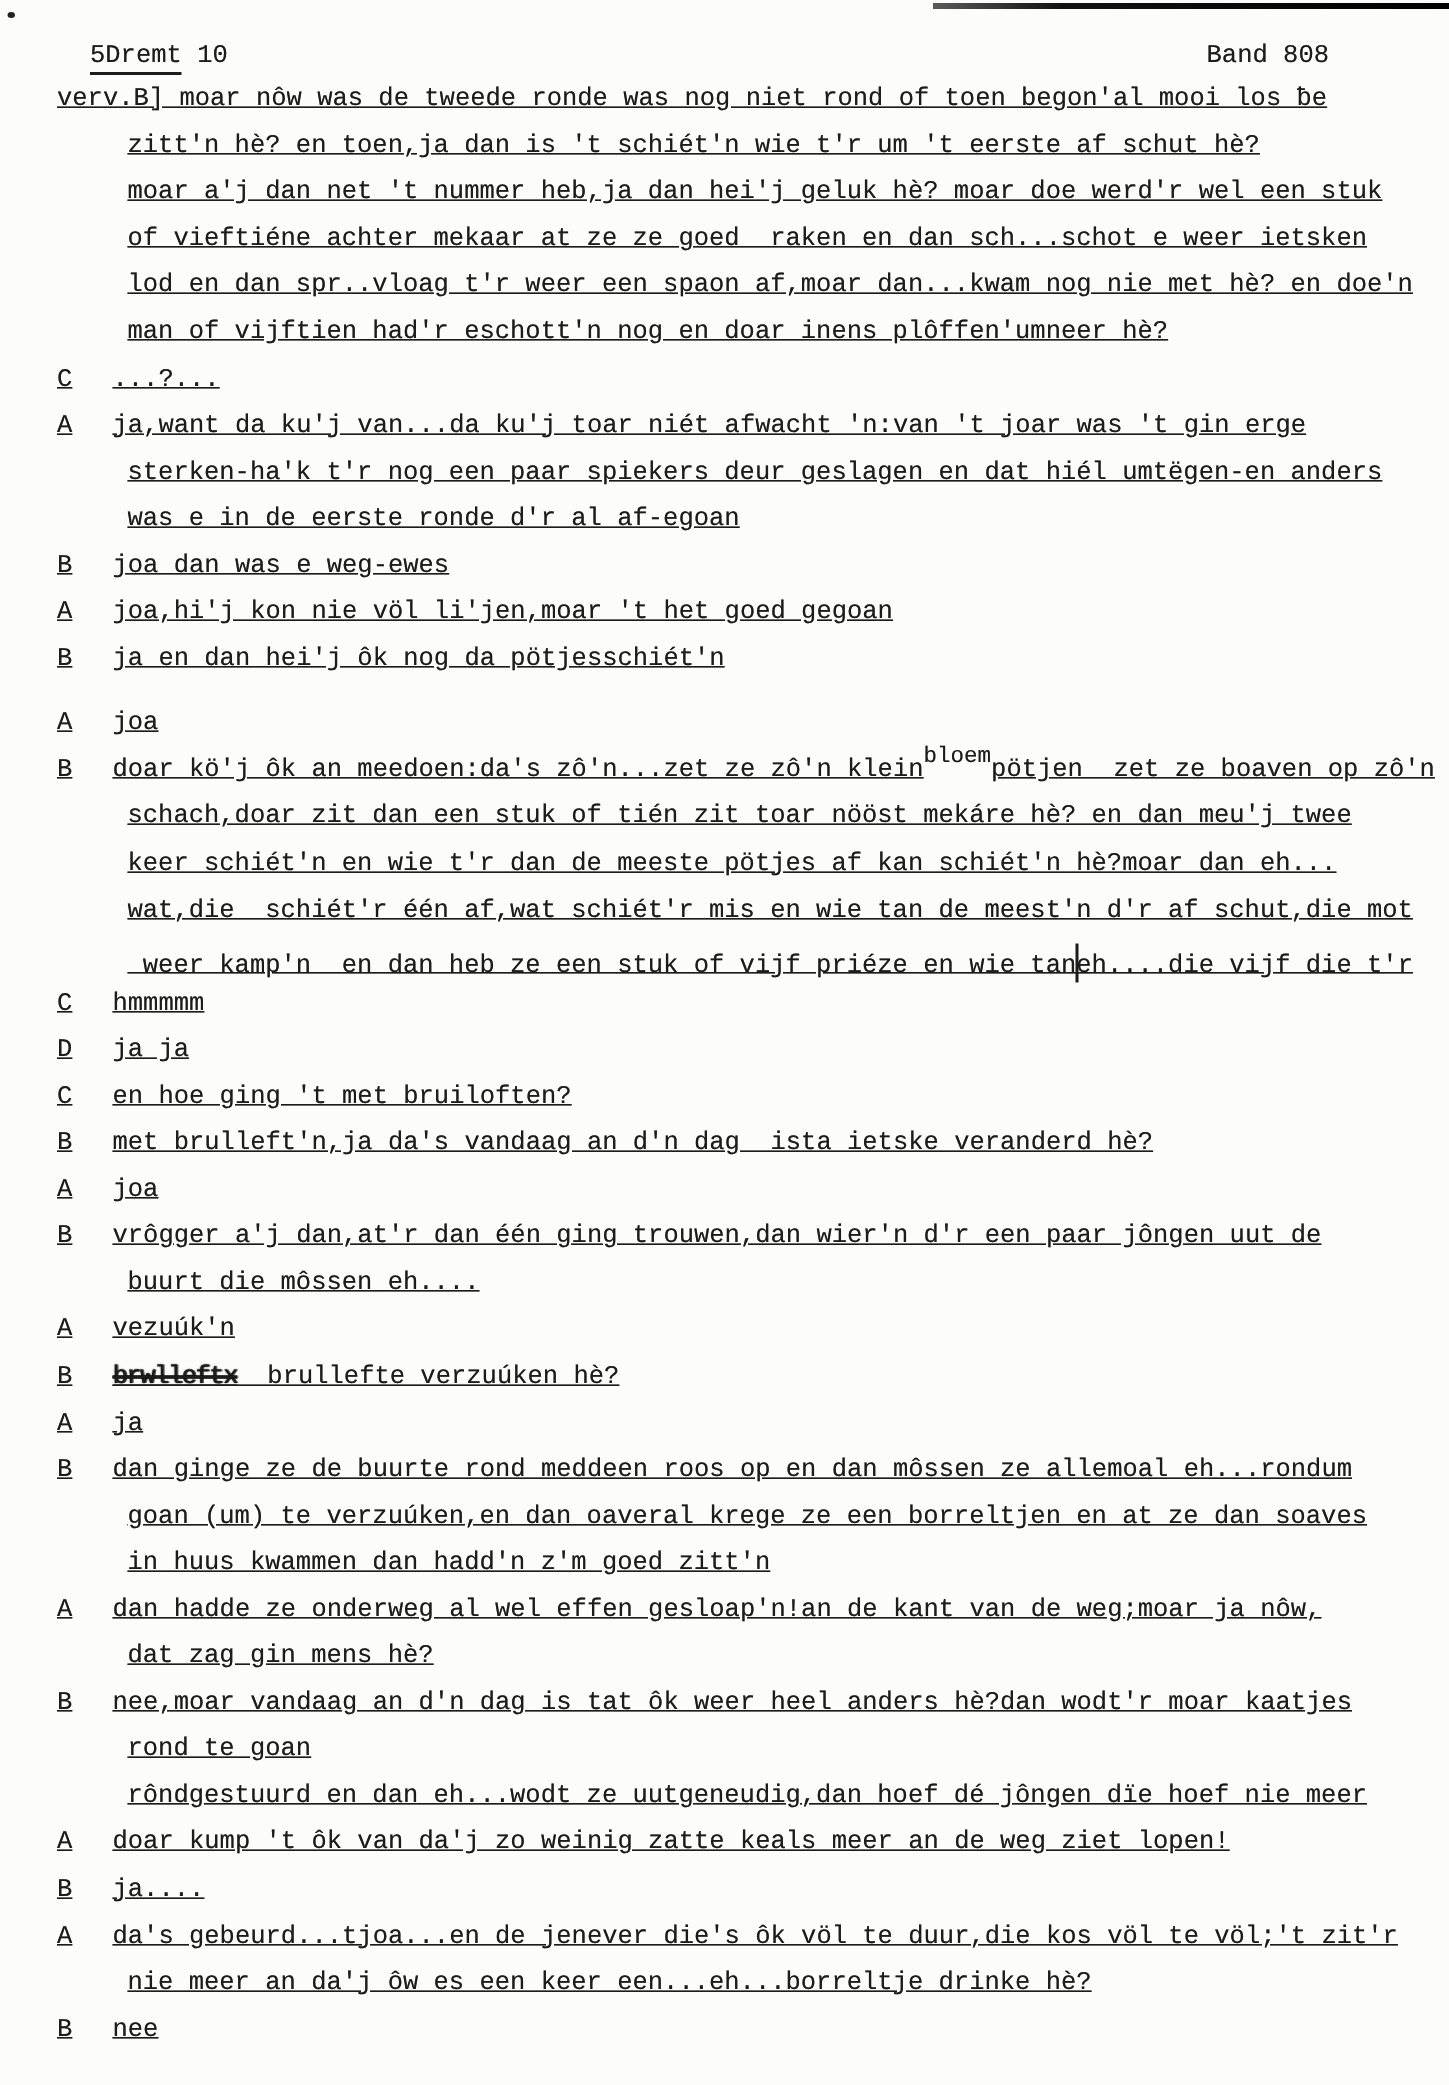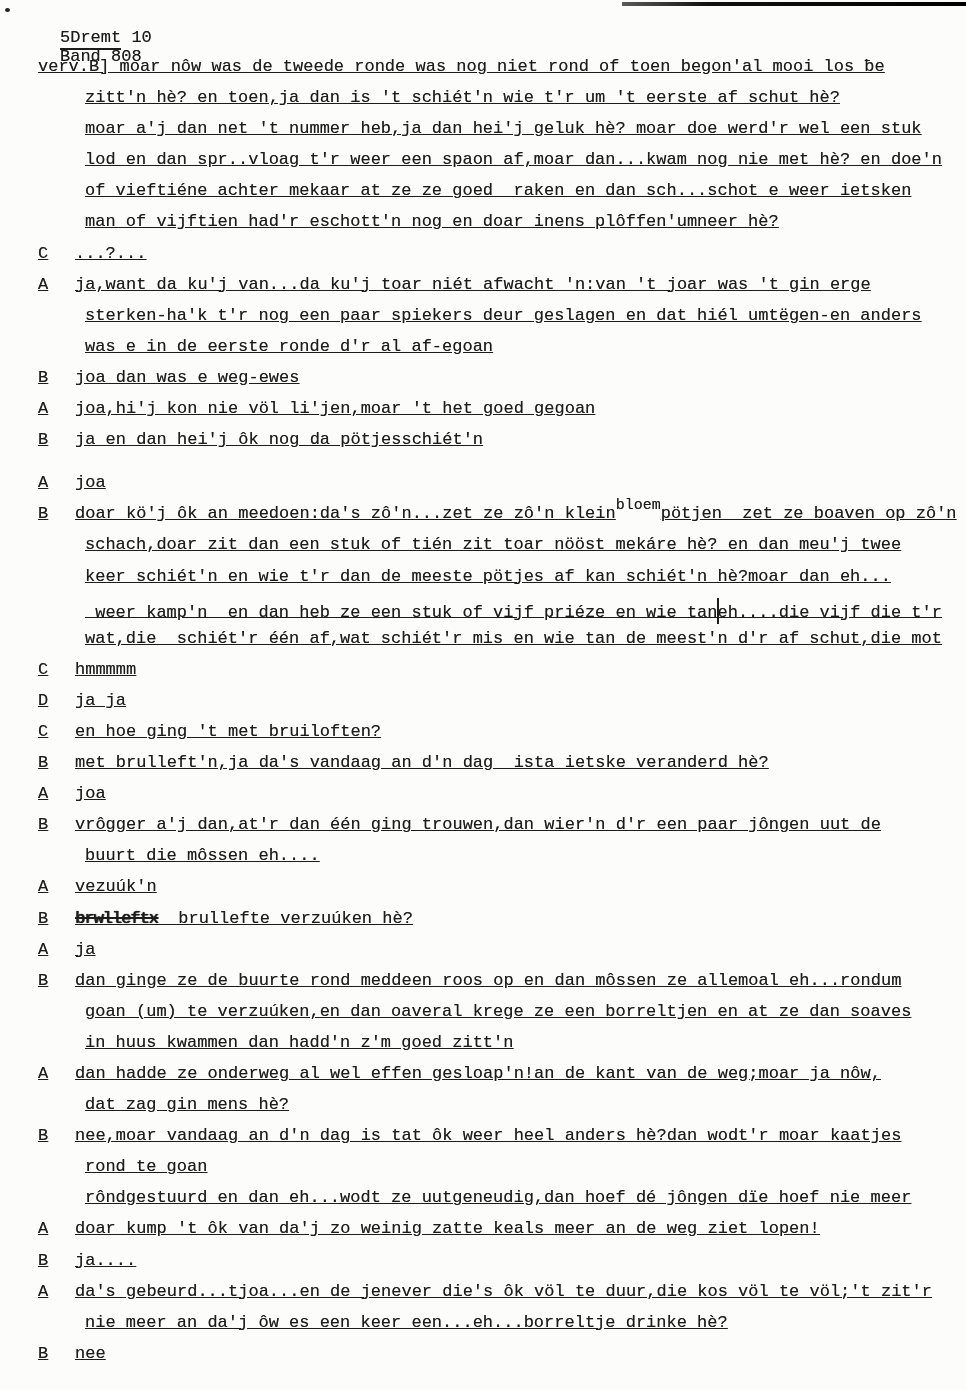--- a/index.html
+++ b/index.html
@@ -17,21 +17,20 @@
     position:absolute;top:2px;right:0;width:344px;height:4px;
     background:linear-gradient(to right,#5a5a5a 0%,#111 25%,#000 100%);
   }
   .artifact-dot{
     position:absolute;top:8px;left:5px;width:5px;height:4px;background:#222;border-radius:50%;
   }
   .header{
     position:absolute;top:28px;left:60px;right:80px;
     display:flex;justify-content:space-between;
     white-space:pre;
-    flex-direction:column;
   }
   .underlined{border-bottom:2px solid #1c1c1c;padding-bottom:1px;}
   .content{
     position:absolute;top:57px;left:38px;width:928px;
   }
   .line{
     display:flex;align-items:flex-start;
     height:31.1px;
     white-space:pre;
     text-decoration:underline;
@@ -68,36 +67,36 @@
 
   <div class="header">
     <div><span class="underlined">5Dremt</span><span> 10</span></div>
     <div>Band 808</div>
   </div>
 
   <div class="content">
       <div class="line"><span class="label">verv.B]</span><span class="text"><span> moar nôw was de tweede ronde was nog niet rond of toen begon'al mooi los ƀe</span></span></div>
       <div class="line cont"><span class="label"></span><span class="text"><span>zitt'n hè? en toen,ja dan is 't schiét'n wie t'r um 't eerste af schut hè?</span></span></div>
       <div class="line cont"><span class="label"></span><span class="text"><span>moar a'j dan net 't nummer heb,ja dan hei'j geluk hè? moar doe werd'r wel een stuk</span></span></div>
+      <div class="line cont"><span class="label"></span><span class="text"><span>of vieftiéne achter mekaar at ze ze goed  raken en dan sch...schot e weer ietsken</span></span></div>
       <div class="line cont"><span class="label"></span><span class="text"><span>lod en dan spr..vloag t'r weer een spaon af,moar dan...kwam nog nie met hè? en doe'n</span></span></div>
-      <div class="line cont"><span class="label"></span><span class="text"><span>of vieftiéne achter mekaar at ze ze goed  raken en dan sch...schot e weer ietsken</span></span></div>
       <div class="line cont"><span class="label"></span><span class="text"><span>man of vijftien had'r eschott'n nog en doar inens plôffen'umneer hè?</span></span></div>
       <div class="line"><span class="label">C</span><span class="text"><span>...?...</span></span></div>
       <div class="line"><span class="label">A</span><span class="text"><span>ja,want da ku'j van...da ku'j toar niét afwacht 'n:van 't joar was 't gin erge</span></span></div>
       <div class="line cont"><span class="label"></span><span class="text"><span>sterken-ha'k t'r nog een paar spiekers deur geslagen en dat hiél umtëgen-en anders</span></span></div>
       <div class="line cont"><span class="label"></span><span class="text"><span>was e in de eerste ronde d'r al af-egoan</span></span></div>
       <div class="line"><span class="label">B</span><span class="text"><span>joa dan was e weg-ewes</span></span></div>
       <div class="line"><span class="label">A</span><span class="text"><span>joa,hi'j kon nie völ li'jen,moar 't het goed gegoan</span></span></div>
       <div class="line"><span class="label">B</span><span class="text"><span>ja en dan hei'j ôk nog da pötjesschiét'n</span></span></div>
       <div class="line gap"><span class="label">A</span><span class="text"><span>joa</span></span></div>
       <div class="line"><span class="label">B</span><span class="text"><span>doar kö'j ôk an meedoen:da's zô'n...zet ze zô'n klein</span><span class="seg-sup">bloem</span><span>pötjen  zet ze boaven op zô'n</span></span></div>
       <div class="line cont"><span class="label"></span><span class="text"><span>schach,doar zit dan een stuk of tién zit toar nööst mekáre hè? en dan meu'j twee</span></span></div>
       <div class="line cont"><span class="label"></span><span class="text"><span>keer schiét'n en wie t'r dan de meeste pötjes af kan schiét'n hè?moar dan eh...</span></span></div>
+      <div class="line cont"><span class="label"></span><span class="text"><span>wat,die  schiét'r één af,wat schiét'r mis en wie tan de meest'n d'r af schut,die mot</span></span></div>
       <div class="line cont"><span class="label"></span><span class="text"><span> weer kamp'n  en dan heb ze een stuk of vijf priéze en wie tan</span><span class="seg-vbar"></span><span>eh....die vijf die t'r</span></span></div>
-      <div class="line cont"><span class="label"></span><span class="text"><span>wat,die  schiét'r één af,wat schiét'r mis en wie tan de meest'n d'r af schut,die mot</span></span></div>
       <div class="line"><span class="label">C</span><span class="text"><span>hmmmmm</span></span></div>
       <div class="line"><span class="label">D</span><span class="text"><span>ja ja</span></span></div>
       <div class="line"><span class="label">C</span><span class="text"><span>en hoe ging 't met bruiloften?</span></span></div>
       <div class="line"><span class="label">B</span><span class="text"><span>met brulleft'n,ja da's vandaag an d'n dag  ista ietske veranderd hè?</span></span></div>
       <div class="line"><span class="label">A</span><span class="text"><span>joa</span></span></div>
       <div class="line"><span class="label">B</span><span class="text"><span>vrôgger a'j dan,at'r dan één ging trouwen,dan wier'n d'r een paar jôngen uut de</span></span></div>
       <div class="line cont"><span class="label"></span><span class="text"><span>buurt die môssen eh....</span></span></div>
       <div class="line"><span class="label">A</span><span class="text"><span>vezuúk'n</span></span></div>
       <div class="line"><span class="label">B</span><span class="text"><span class="seg-strike">brwlleftx</span><span>  brullefte verzuúken hè?</span></span></div>
       <div class="line"><span class="label">A</span><span class="text"><span>ja</span></span></div>

